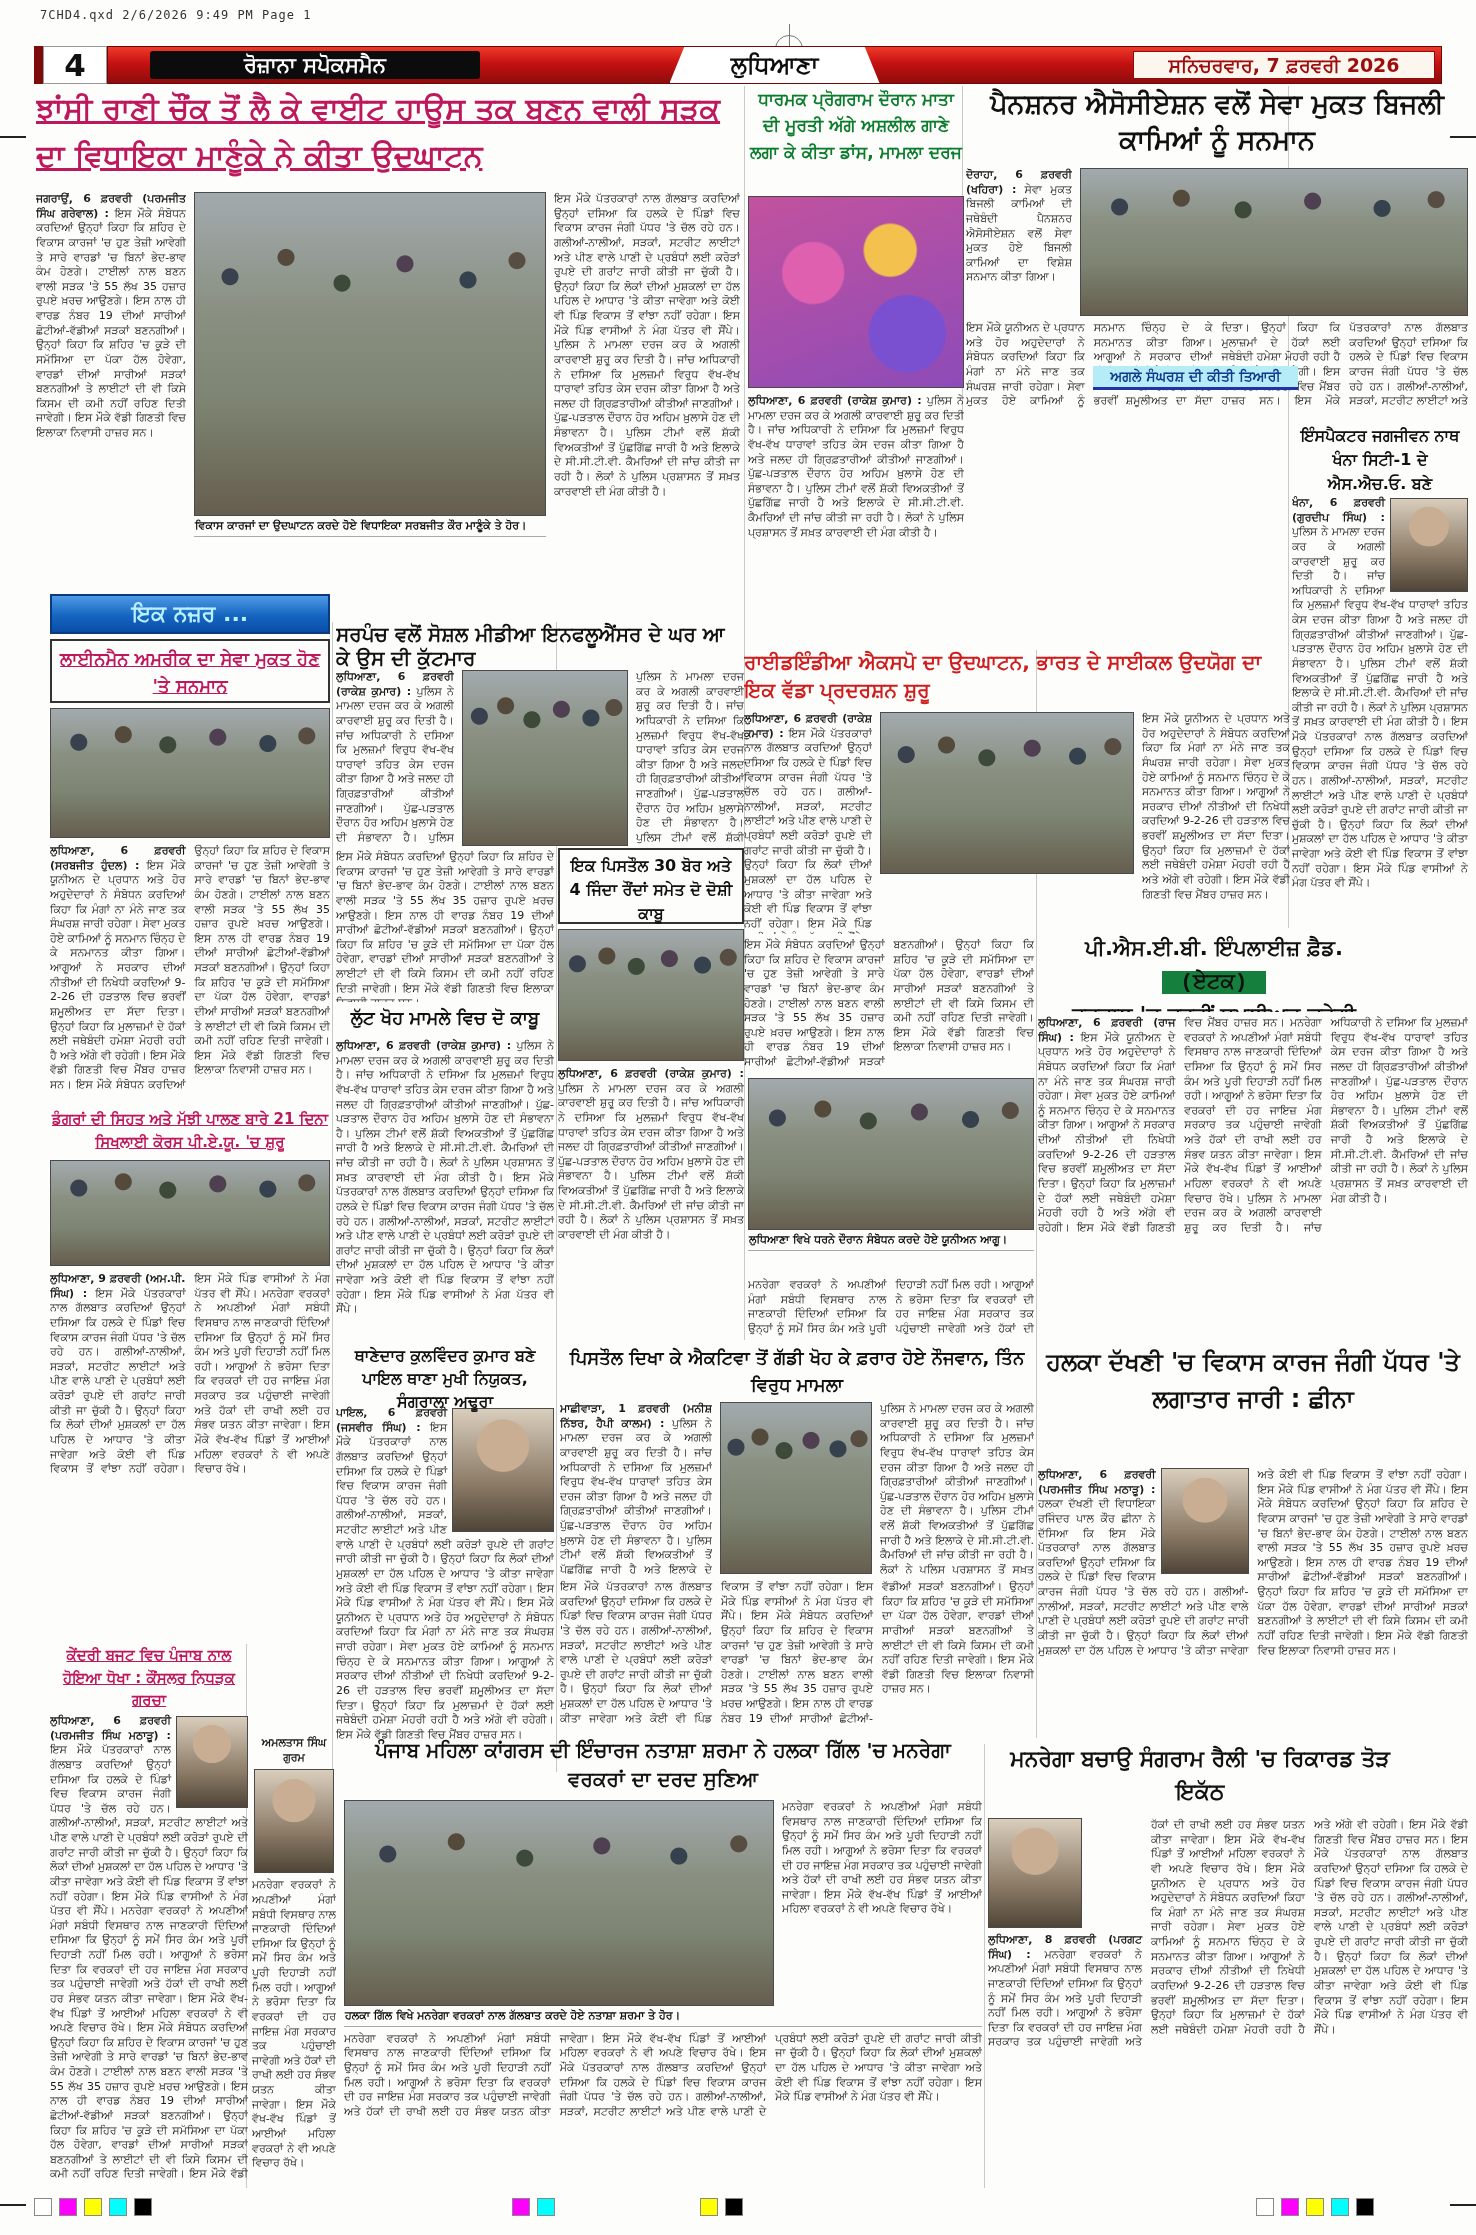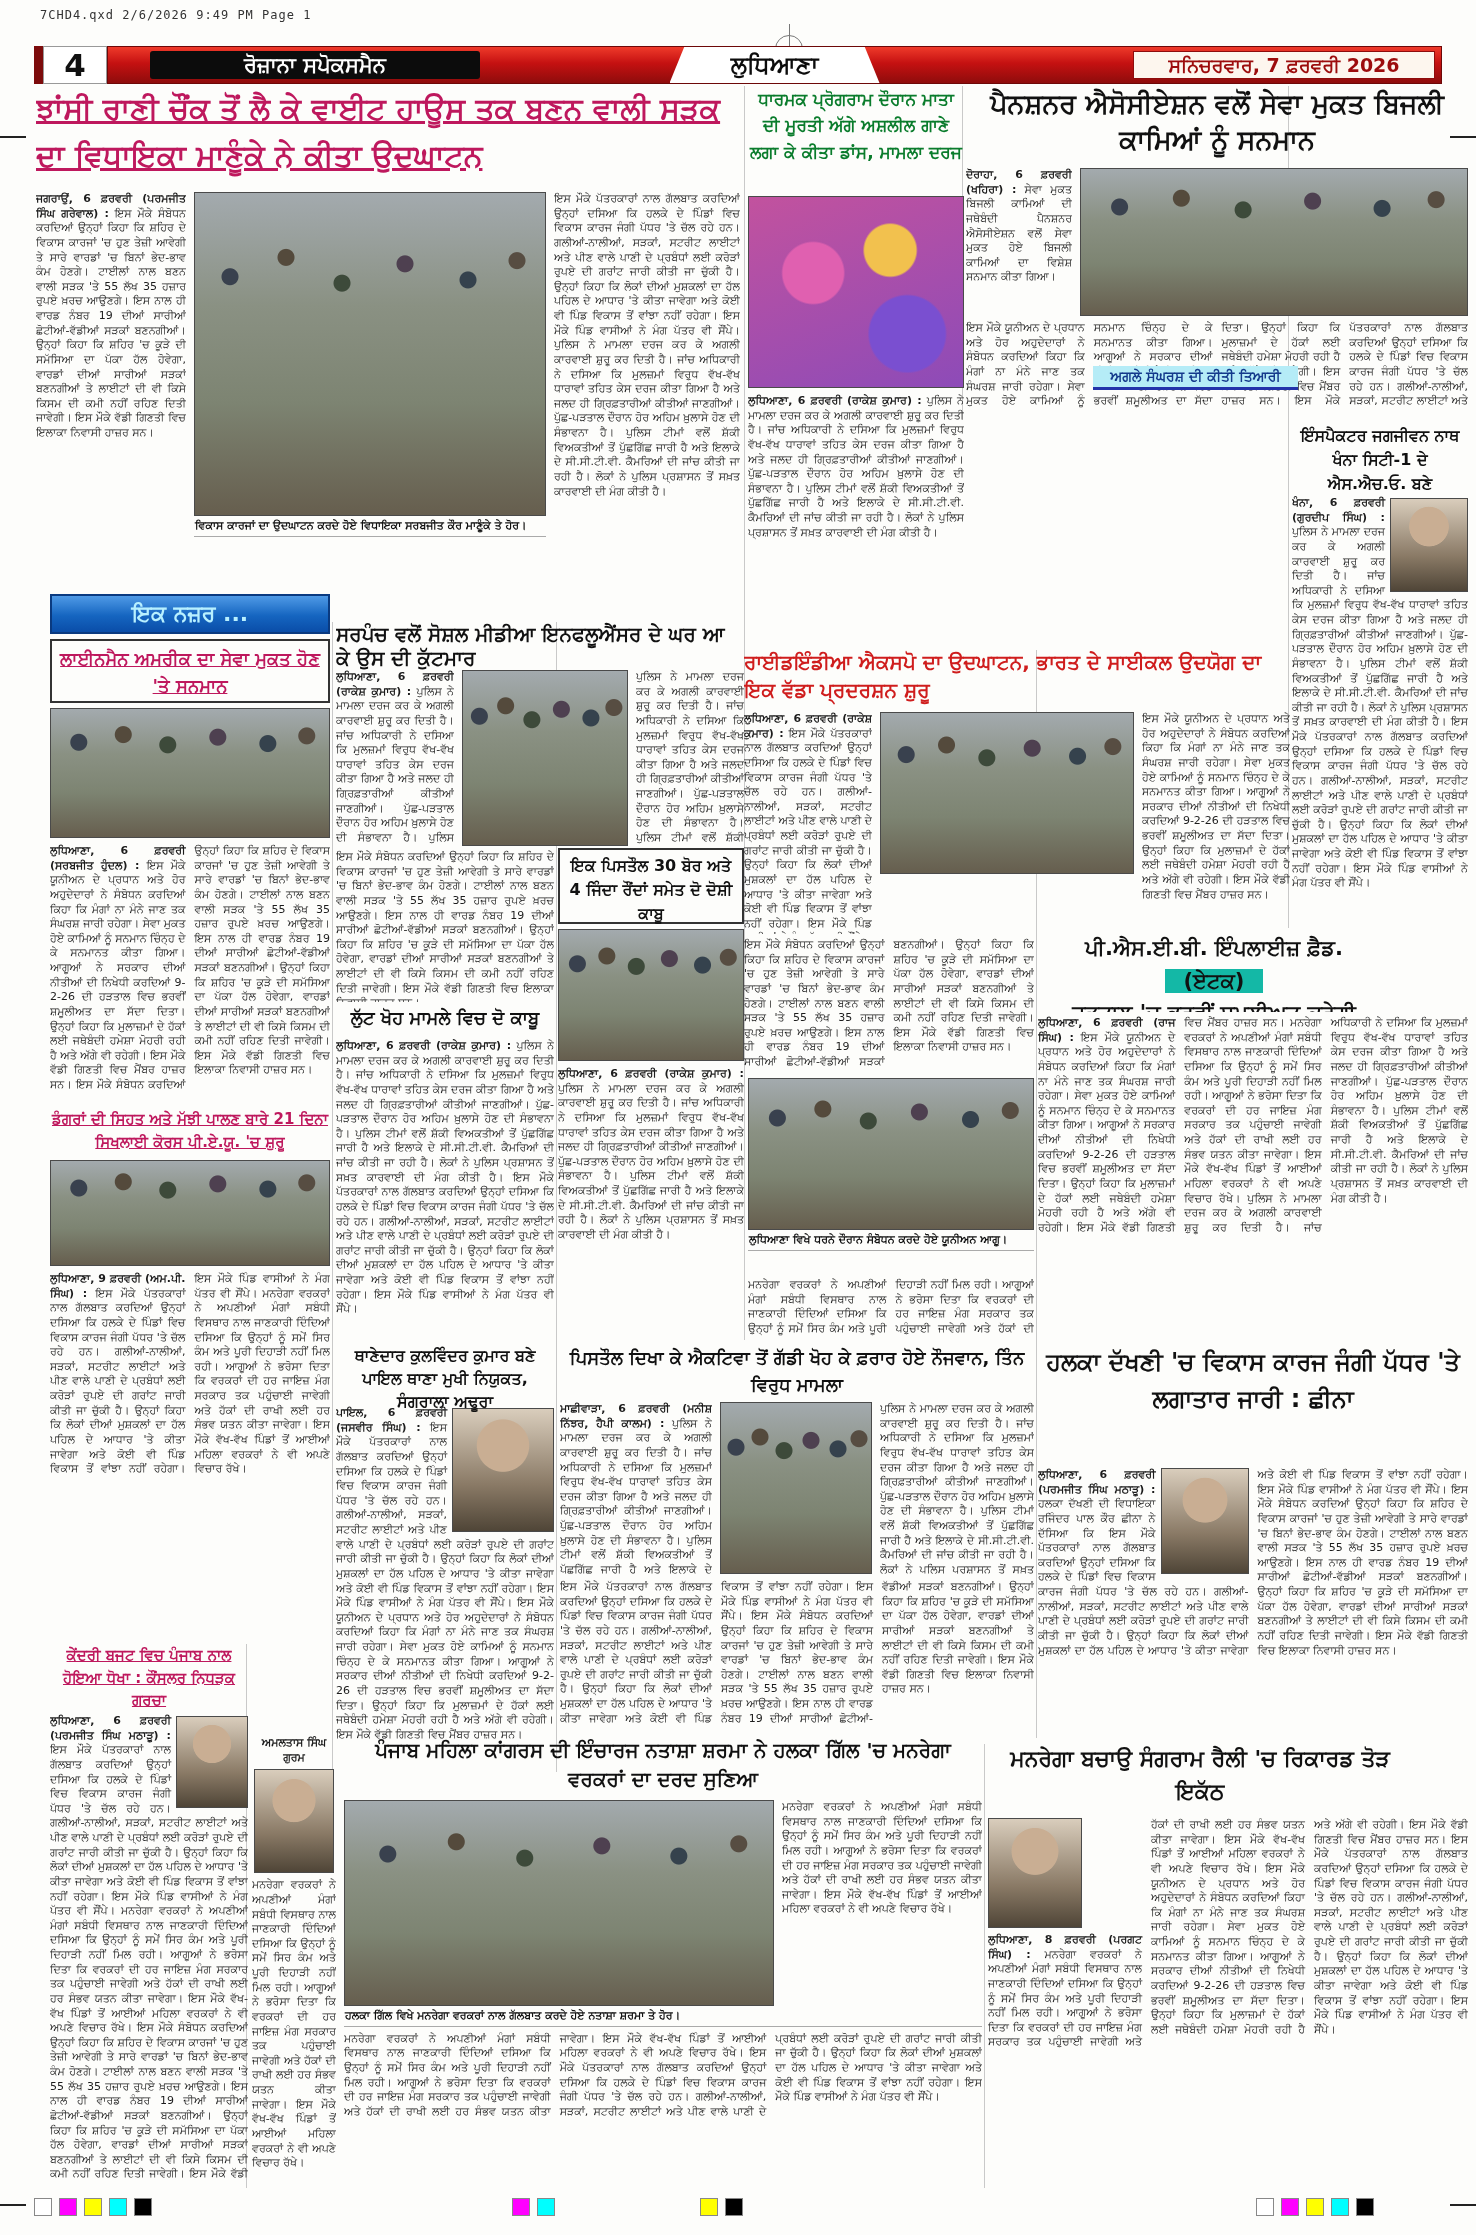--- a/index.html
+++ b/index.html
@@ -56,21 +56,21 @@
       radial-gradient(circle at 74% 72%,#7a4fd0 0 18%,transparent 19%),
       linear-gradient(160deg,#c2529e 0%,#8d4bb8 100%);}
   .ph-port{border:1px solid #4a4a4a;background:
       radial-gradient(circle at 50% 30%,#c9ae93 0 26%,transparent 27%),
       linear-gradient(180deg,#d9cdbc 0%,#8a7a66 62%,#4f4537 100%);}
   .banner{background:linear-gradient(180deg,#4f9ae6 0%,#1565c0 55%,#0a4da8 100%);border:2px solid #0a3a80;
           color:#b8f0ff;font-weight:bold;font-size:22px;text-align:center;line-height:36px;height:36px;}
   .boxed{border:2px solid #333;padding:4px;}
   .kicker{position:absolute;background:#b5ecf7;color:#143a8c;font-weight:bold;font-size:14px;
           text-align:center;line-height:21px;border-bottom:3px solid #2233aa;}
-  .hl-yellow{background:#14b8a6;padding:0 19px;}
+  .hl-yellow{background:#15803d;padding:0 19px;font-family:Liberation Mono, monospace;}
   .vr{position:absolute;width:1px;background:#c9c9c9;}
   
   .marks{position:absolute;display:flex;gap:7px;}
   .sq{width:16px;height:16px;border:1px solid #888;background:#fff;}
   .fig{margin:0;}
 </style>
 </head>
 <body>
 
 <div class="page">
@@ -258,21 +258,21 @@
       <p><span class="dl">ਪਾਇਲ, 6 ਫ਼ਰਵਰੀ (ਜਸਵੀਰ ਸਿੰਘ) :</span>
          <span>ਇਸ ਮੌਕੇ ਪੱਤਰਕਾਰਾਂ ਨਾਲ ਗੱਲਬਾਤ ਕਰਦਿਆਂ ਉਨ੍ਹਾਂ ਦਸਿਆ ਕਿ ਹਲਕੇ ਦੇ ਪਿੰਡਾਂ ਵਿਚ ਵਿਕਾਸ ਕਾਰਜ ਜੰਗੀ ਪੱਧਰ 'ਤੇ ਚੱਲ ਰਹੇ ਹਨ। ਗਲੀਆਂ-ਨਾਲੀਆਂ, ਸੜਕਾਂ, ਸਟਰੀਟ ਲਾਈਟਾਂ ਅਤੇ ਪੀਣ ਵਾਲੇ ਪਾਣੀ ਦੇ ਪ੍ਰਬੰਧਾਂ ਲਈ ਕਰੋੜਾਂ ਰੁਪਏ ਦੀ ਗਰਾਂਟ ਜਾਰੀ ਕੀਤੀ ਜਾ ਚੁੱਕੀ ਹੈ। ਉਨ੍ਹਾਂ ਕਿਹਾ ਕਿ ਲੋਕਾਂ ਦੀਆਂ ਮੁਸ਼ਕਲਾਂ ਦਾ ਹੱਲ ਪਹਿਲ ਦੇ ਆਧਾਰ 'ਤੇ ਕੀਤਾ ਜਾਵੇਗਾ ਅਤੇ ਕੋਈ ਵੀ ਪਿੰਡ ਵਿਕਾਸ ਤੋਂ ਵਾਂਝਾ ਨਹੀਂ ਰਹੇਗਾ। ਇਸ ਮੌਕੇ ਪਿੰਡ ਵਾਸੀਆਂ ਨੇ ਮੰਗ ਪੱਤਰ ਵੀ ਸੌਂਪੇ।</span>
          <span>ਇਸ ਮੌਕੇ ਯੂਨੀਅਨ ਦੇ ਪ੍ਰਧਾਨ ਅਤੇ ਹੋਰ ਅਹੁਦੇਦਾਰਾਂ ਨੇ ਸੰਬੋਧਨ ਕਰਦਿਆਂ ਕਿਹਾ ਕਿ ਮੰਗਾਂ ਨਾ ਮੰਨੇ ਜਾਣ ਤਕ ਸੰਘਰਸ਼ ਜਾਰੀ ਰਹੇਗਾ। ਸੇਵਾ ਮੁਕਤ ਹੋਏ ਕਾਮਿਆਂ ਨੂੰ ਸਨਮਾਨ ਚਿੰਨ੍ਹ ਦੇ ਕੇ ਸਨਮਾਨਤ ਕੀਤਾ ਗਿਆ। ਆਗੂਆਂ ਨੇ ਸਰਕਾਰ ਦੀਆਂ ਨੀਤੀਆਂ ਦੀ ਨਿਖੇਧੀ ਕਰਦਿਆਂ 9-2-26 ਦੀ ਹੜਤਾਲ ਵਿਚ ਭਰਵੀਂ ਸ਼ਮੂਲੀਅਤ ਦਾ ਸੱਦਾ ਦਿਤਾ। ਉਨ੍ਹਾਂ ਕਿਹਾ ਕਿ ਮੁਲਾਜ਼ਮਾਂ ਦੇ ਹੱਕਾਂ ਲਈ ਜਥੇਬੰਦੀ ਹਮੇਸ਼ਾ ਮੋਹਰੀ ਰਹੀ ਹੈ ਅਤੇ ਅੱਗੇ ਵੀ ਰਹੇਗੀ। ਇਸ ਮੌਕੇ ਵੱਡੀ ਗਿਣਤੀ ਵਿਚ ਮੈਂਬਰ ਹਾਜ਼ਰ ਸਨ।</span></p>
     </div>
   </section>
 
   <section class="art" style="left:560px;top:1344px;width:474px;height:428px;">
     <h3 class="hl center" style="font-size:18px;line-height:1.5;height:58px;">ਪਿਸਤੌਲ ਦਿਖਾ ਕੇ ਐਕਟਿਵਾ ਤੋਂ ਗੱਡੀ ਖੋਹ ਕੇ ਫ਼ਰਾਰ ਹੋਏ ਨੌਜਵਾਨ, ਤਿੰਨ ਵਿਰੁਧ ਮਾਮਲਾ</h3>
     <div class="row" style="height:172px;">
       <div class="body" style="width:152px;overflow:hidden;">
-        <p><span class="dl">ਮਾਛੀਵਾੜਾ, 6 ਫ਼ਰਵਰੀ (ਮਨੀਸ਼ ਨਿੱਝਰ, ਹੈਪੀ ਕਾਲਮ) :</span>
+        <p><span class="dl">ਮਾਛੀਵਾੜਾ, 1 ਫ਼ਰਵਰੀ (ਮਨੀਸ਼ ਨਿੱਝਰ, ਹੈਪੀ ਕਾਲਮ) :</span>
            <span>ਪੁਲਿਸ ਨੇ ਮਾਮਲਾ ਦਰਜ ਕਰ ਕੇ ਅਗਲੀ ਕਾਰਵਾਈ ਸ਼ੁਰੂ ਕਰ ਦਿਤੀ ਹੈ। ਜਾਂਚ ਅਧਿਕਾਰੀ ਨੇ ਦਸਿਆ ਕਿ ਮੁਲਜ਼ਮਾਂ ਵਿਰੁਧ ਵੱਖ-ਵੱਖ ਧਾਰਾਵਾਂ ਤਹਿਤ ਕੇਸ ਦਰਜ ਕੀਤਾ ਗਿਆ ਹੈ ਅਤੇ ਜਲਦ ਹੀ ਗ੍ਰਿਫ਼ਤਾਰੀਆਂ ਕੀਤੀਆਂ ਜਾਣਗੀਆਂ। ਪੁੱਛ-ਪੜਤਾਲ ਦੌਰਾਨ ਹੋਰ ਅਹਿਮ ਖ਼ੁਲਾਸੇ ਹੋਣ ਦੀ ਸੰਭਾਵਨਾ ਹੈ। ਪੁਲਿਸ ਟੀਮਾਂ ਵਲੋਂ ਸ਼ੱਕੀ ਵਿਅਕਤੀਆਂ ਤੋਂ ਪੁੱਛਗਿੱਛ ਜਾਰੀ ਹੈ ਅਤੇ ਇਲਾਕੇ ਦੇ ਸੀ.ਸੀ.ਟੀ.ਵੀ. ਕੈਮਰਿਆਂ ਦੀ ਜਾਂਚ ਕੀਤੀ ਜਾ ਰਹੀ ਹੈ। ਲੋਕਾਂ ਨੇ ਪੁਲਿਸ ਪ੍ਰਸ਼ਾਸਨ ਤੋਂ ਸਖ਼ਤ ਕਾਰਵਾਈ ਦੀ ਮੰਗ ਕੀਤੀ ਹੈ।</span></p>
       </div>
       <div class="ph" style="width:150px;"></div>
       <div class="body flex1" style="overflow:hidden;">
         <p><span>ਪੁਲਿਸ ਨੇ ਮਾਮਲਾ ਦਰਜ ਕਰ ਕੇ ਅਗਲੀ ਕਾਰਵਾਈ ਸ਼ੁਰੂ ਕਰ ਦਿਤੀ ਹੈ। ਜਾਂਚ ਅਧਿਕਾਰੀ ਨੇ ਦਸਿਆ ਕਿ ਮੁਲਜ਼ਮਾਂ ਵਿਰੁਧ ਵੱਖ-ਵੱਖ ਧਾਰਾਵਾਂ ਤਹਿਤ ਕੇਸ ਦਰਜ ਕੀਤਾ ਗਿਆ ਹੈ ਅਤੇ ਜਲਦ ਹੀ ਗ੍ਰਿਫ਼ਤਾਰੀਆਂ ਕੀਤੀਆਂ ਜਾਣਗੀਆਂ। ਪੁੱਛ-ਪੜਤਾਲ ਦੌਰਾਨ ਹੋਰ ਅਹਿਮ ਖ਼ੁਲਾਸੇ ਹੋਣ ਦੀ ਸੰਭਾਵਨਾ ਹੈ। ਪੁਲਿਸ ਟੀਮਾਂ ਵਲੋਂ ਸ਼ੱਕੀ ਵਿਅਕਤੀਆਂ ਤੋਂ ਪੁੱਛਗਿੱਛ ਜਾਰੀ ਹੈ ਅਤੇ ਇਲਾਕੇ ਦੇ ਸੀ.ਸੀ.ਟੀ.ਵੀ. ਕੈਮਰਿਆਂ ਦੀ ਜਾਂਚ ਕੀਤੀ ਜਾ ਰਹੀ ਹੈ। ਲੋਕਾਂ ਨੇ ਪੁਲਿਸ ਪ੍ਰਸ਼ਾਸਨ ਤੋਂ ਸਖ਼ਤ ਕਾਰਵਾਈ ਦੀ ਮੰਗ ਕੀਤੀ ਹੈ।</span></p>
       </div>
     </div>
     <div class="body cols3" style="margin-top:6px;height:184px;overflow:hidden;">
       <p><span>ਇਸ ਮੌਕੇ ਪੱਤਰਕਾਰਾਂ ਨਾਲ ਗੱਲਬਾਤ ਕਰਦਿਆਂ ਉਨ੍ਹਾਂ ਦਸਿਆ ਕਿ ਹਲਕੇ ਦੇ ਪਿੰਡਾਂ ਵਿਚ ਵਿਕਾਸ ਕਾਰਜ ਜੰਗੀ ਪੱਧਰ 'ਤੇ ਚੱਲ ਰਹੇ ਹਨ। ਗਲੀਆਂ-ਨਾਲੀਆਂ, ਸੜਕਾਂ, ਸਟਰੀਟ ਲਾਈਟਾਂ ਅਤੇ ਪੀਣ ਵਾਲੇ ਪਾਣੀ ਦੇ ਪ੍ਰਬੰਧਾਂ ਲਈ ਕਰੋੜਾਂ ਰੁਪਏ ਦੀ ਗਰਾਂਟ ਜਾਰੀ ਕੀਤੀ ਜਾ ਚੁੱਕੀ ਹੈ। ਉਨ੍ਹਾਂ ਕਿਹਾ ਕਿ ਲੋਕਾਂ ਦੀਆਂ ਮੁਸ਼ਕਲਾਂ ਦਾ ਹੱਲ ਪਹਿਲ ਦੇ ਆਧਾਰ 'ਤੇ ਕੀਤਾ ਜਾਵੇਗਾ ਅਤੇ ਕੋਈ ਵੀ ਪਿੰਡ ਵਿਕਾਸ ਤੋਂ ਵਾਂਝਾ ਨਹੀਂ ਰਹੇਗਾ। ਇਸ ਮੌਕੇ ਪਿੰਡ ਵਾਸੀਆਂ ਨੇ ਮੰਗ ਪੱਤਰ ਵੀ ਸੌਂਪੇ।</span>
          <span>ਇਸ ਮੌਕੇ ਸੰਬੋਧਨ ਕਰਦਿਆਂ ਉਨ੍ਹਾਂ ਕਿਹਾ ਕਿ ਸ਼ਹਿਰ ਦੇ ਵਿਕਾਸ ਕਾਰਜਾਂ 'ਚ ਹੁਣ ਤੇਜ਼ੀ ਆਵੇਗੀ ਤੇ ਸਾਰੇ ਵਾਰਡਾਂ 'ਚ ਬਿਨਾਂ ਭੇਦ-ਭਾਵ ਕੰਮ ਹੋਣਗੇ। ਟਾਈਲਾਂ ਨਾਲ ਬਣਨ ਵਾਲੀ ਸੜਕ 'ਤੇ 55 ਲੱਖ 35 ਹਜ਼ਾਰ ਰੁਪਏ ਖ਼ਰਚ ਆਉਣਗੇ। ਇਸ ਨਾਲ ਹੀ ਵਾਰਡ ਨੰਬਰ 19 ਦੀਆਂ ਸਾਰੀਆਂ ਛੋਟੀਆਂ-ਵੱਡੀਆਂ ਸੜਕਾਂ ਬਣਨਗੀਆਂ। ਉਨ੍ਹਾਂ ਕਿਹਾ ਕਿ ਸ਼ਹਿਰ 'ਚ ਕੂੜੇ ਦੀ ਸਮੱਸਿਆ ਦਾ ਪੱਕਾ ਹੱਲ ਹੋਵੇਗਾ, ਵਾਰਡਾਂ ਦੀਆਂ ਸਾਰੀਆਂ ਸੜਕਾਂ ਬਣਨਗੀਆਂ ਤੇ ਲਾਈਟਾਂ ਦੀ ਵੀ ਕਿਸੇ ਕਿਸਮ ਦੀ ਕਮੀ ਨਹੀਂ ਰਹਿਣ ਦਿਤੀ ਜਾਵੇਗੀ। ਇਸ ਮੌਕੇ ਵੱਡੀ ਗਿਣਤੀ ਵਿਚ ਇਲਾਕਾ ਨਿਵਾਸੀ ਹਾਜ਼ਰ ਸਨ।</span></p>

